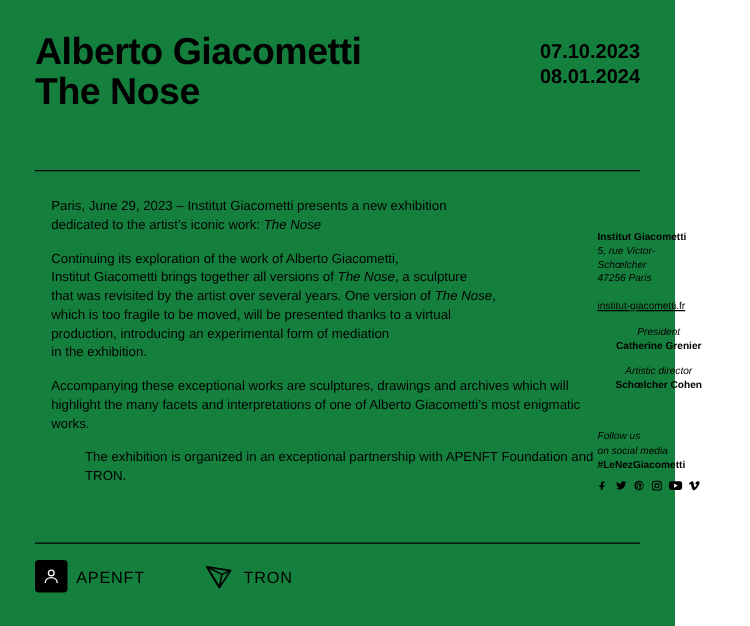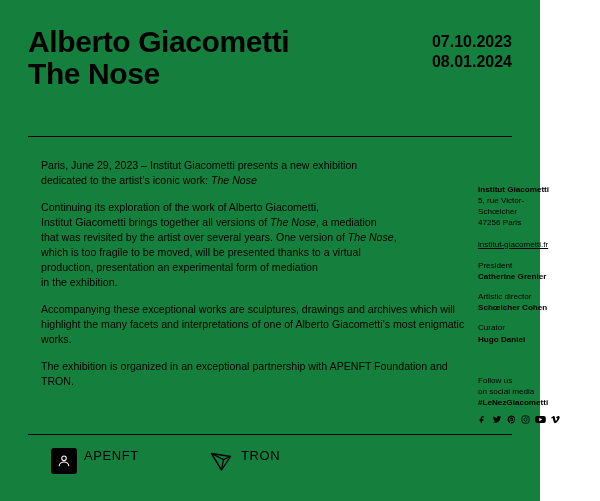--- a/index.html
+++ b/index.html
@@ -70,35 +70,35 @@
     position: absolute;
     top: 158px;
     left: 41px;
     width: 440px;
     font-size: 10.6px;
     line-height: 1.42;
   }
   .body-col p {
     margin: 0 0 12px 0;
   }
-  .body-col p:last-child { margin-bottom: 0; }
+  .body-col p:last-child { margin-bottom: 0; margin-left: 27px; }
   .body-col .em { font-style: italic; }
 
   .side-col {
     position: absolute;
     top: 156px;
     left: 478px;
     width: 98px;
     font-size: 8.1px;
     line-height: 1.38;
     margin-top: 28px;
   }
   .side-block { margin-bottom: 10px; }
-  .side-block.tight { margin-bottom: 9px; }
-  .side-label { display: block; }
+  .side-block.tight { margin-bottom: 9px; text-align: center; }
+  .side-label { display: block; font-style: italic; }
   .side-strong { font-weight: bold; display: block; }
   .side-link {
     color: #000000;
     display: block;
   }
   .side-follow { margin-top: 30px; }
 
   .social-row {
     margin-top: 7px;
     display: flex;
@@ -111,22 +111,22 @@
   .footer {
     position: absolute;
     top: 448px;
     left: 28px;
     display: flex;
     align-items: center;
     gap: 46px;
   }
   .logo-group {
     display: flex;
+    align-items: center;
     gap: 7px;
-    margin-left: 23px;
   }
   .logo-mark {
     width: 26px;
     height: 26px;
     background: #000000;
     border-radius: 3px;
     position: relative;
   }
   .logo-mark .glyph {
     position: absolute;
@@ -168,24 +168,24 @@
 
   <div class="body-col">
 
     <p>
       <span>Paris, June 29, 2023 – Institut Giacometti presents a new exhibition</span><br>
       <span>dedicated to the artist’s iconic work: </span><span class="em">The Nose</span>
     </p>
 
     <p>
       <span>Continuing its exploration of the work of Alberto Giacometti,</span><br>
-      <span>Institut Giacometti brings together all versions of </span><span class="em">The Nose</span><span>, a mediation</span><br>
+      <span>Institut Giacometti brings together all versions of </span><span class="em">The Nose</span><span>, a sculpture</span><br>
       <span>that was revisited by the artist over several years. One version of </span><span class="em">The Nose</span><span>,</span><br>
       <span>which is too fragile to be moved, will be presented thanks to a virtual</span><br>
-      <span>production, presentation an experimental form of mediation</span><br>
+      <span>production, introducing an experimental form of mediation</span><br>
       <span>in the exhibition.</span>
     </p>
 
     <p>Accompanying these exceptional works are sculptures, drawings and archives which will highlight the many facets and interpretations of one of Alberto Giacometti’s most enigmatic works.</p>
 
 
     <p>The exhibition is organized in an exceptional partnership with APENFT Foundation and TRON.</p>
   </div>
 
   <div class="side-col">
@@ -204,24 +204,20 @@
     <div class="side-block tight">
       <span class="side-label">President</span>
       <span class="side-strong">Catherine Grenier</span>
     </div>
 
     <div class="side-block tight">
       <span class="side-label">Artistic director</span>
       <span class="side-strong">Schœlcher Cohen</span>
     </div>
 
-    <div class="side-block tight">
-      <span class="side-label">Curator</span>
-      <span class="side-strong">Hugo Daniel</span>
-    </div>
 
     <div class="side-block side-follow">
       <span class="side-label">Follow us</span>
       <span class="side-label">on social media</span>
       <span class="side-strong">#LeNezGiacometti</span>
 
       <div class="social-row">
 
         <span>
           <svg width="9" height="9" viewBox="0 0 24 24" fill="#000000" aria-hidden="true">

